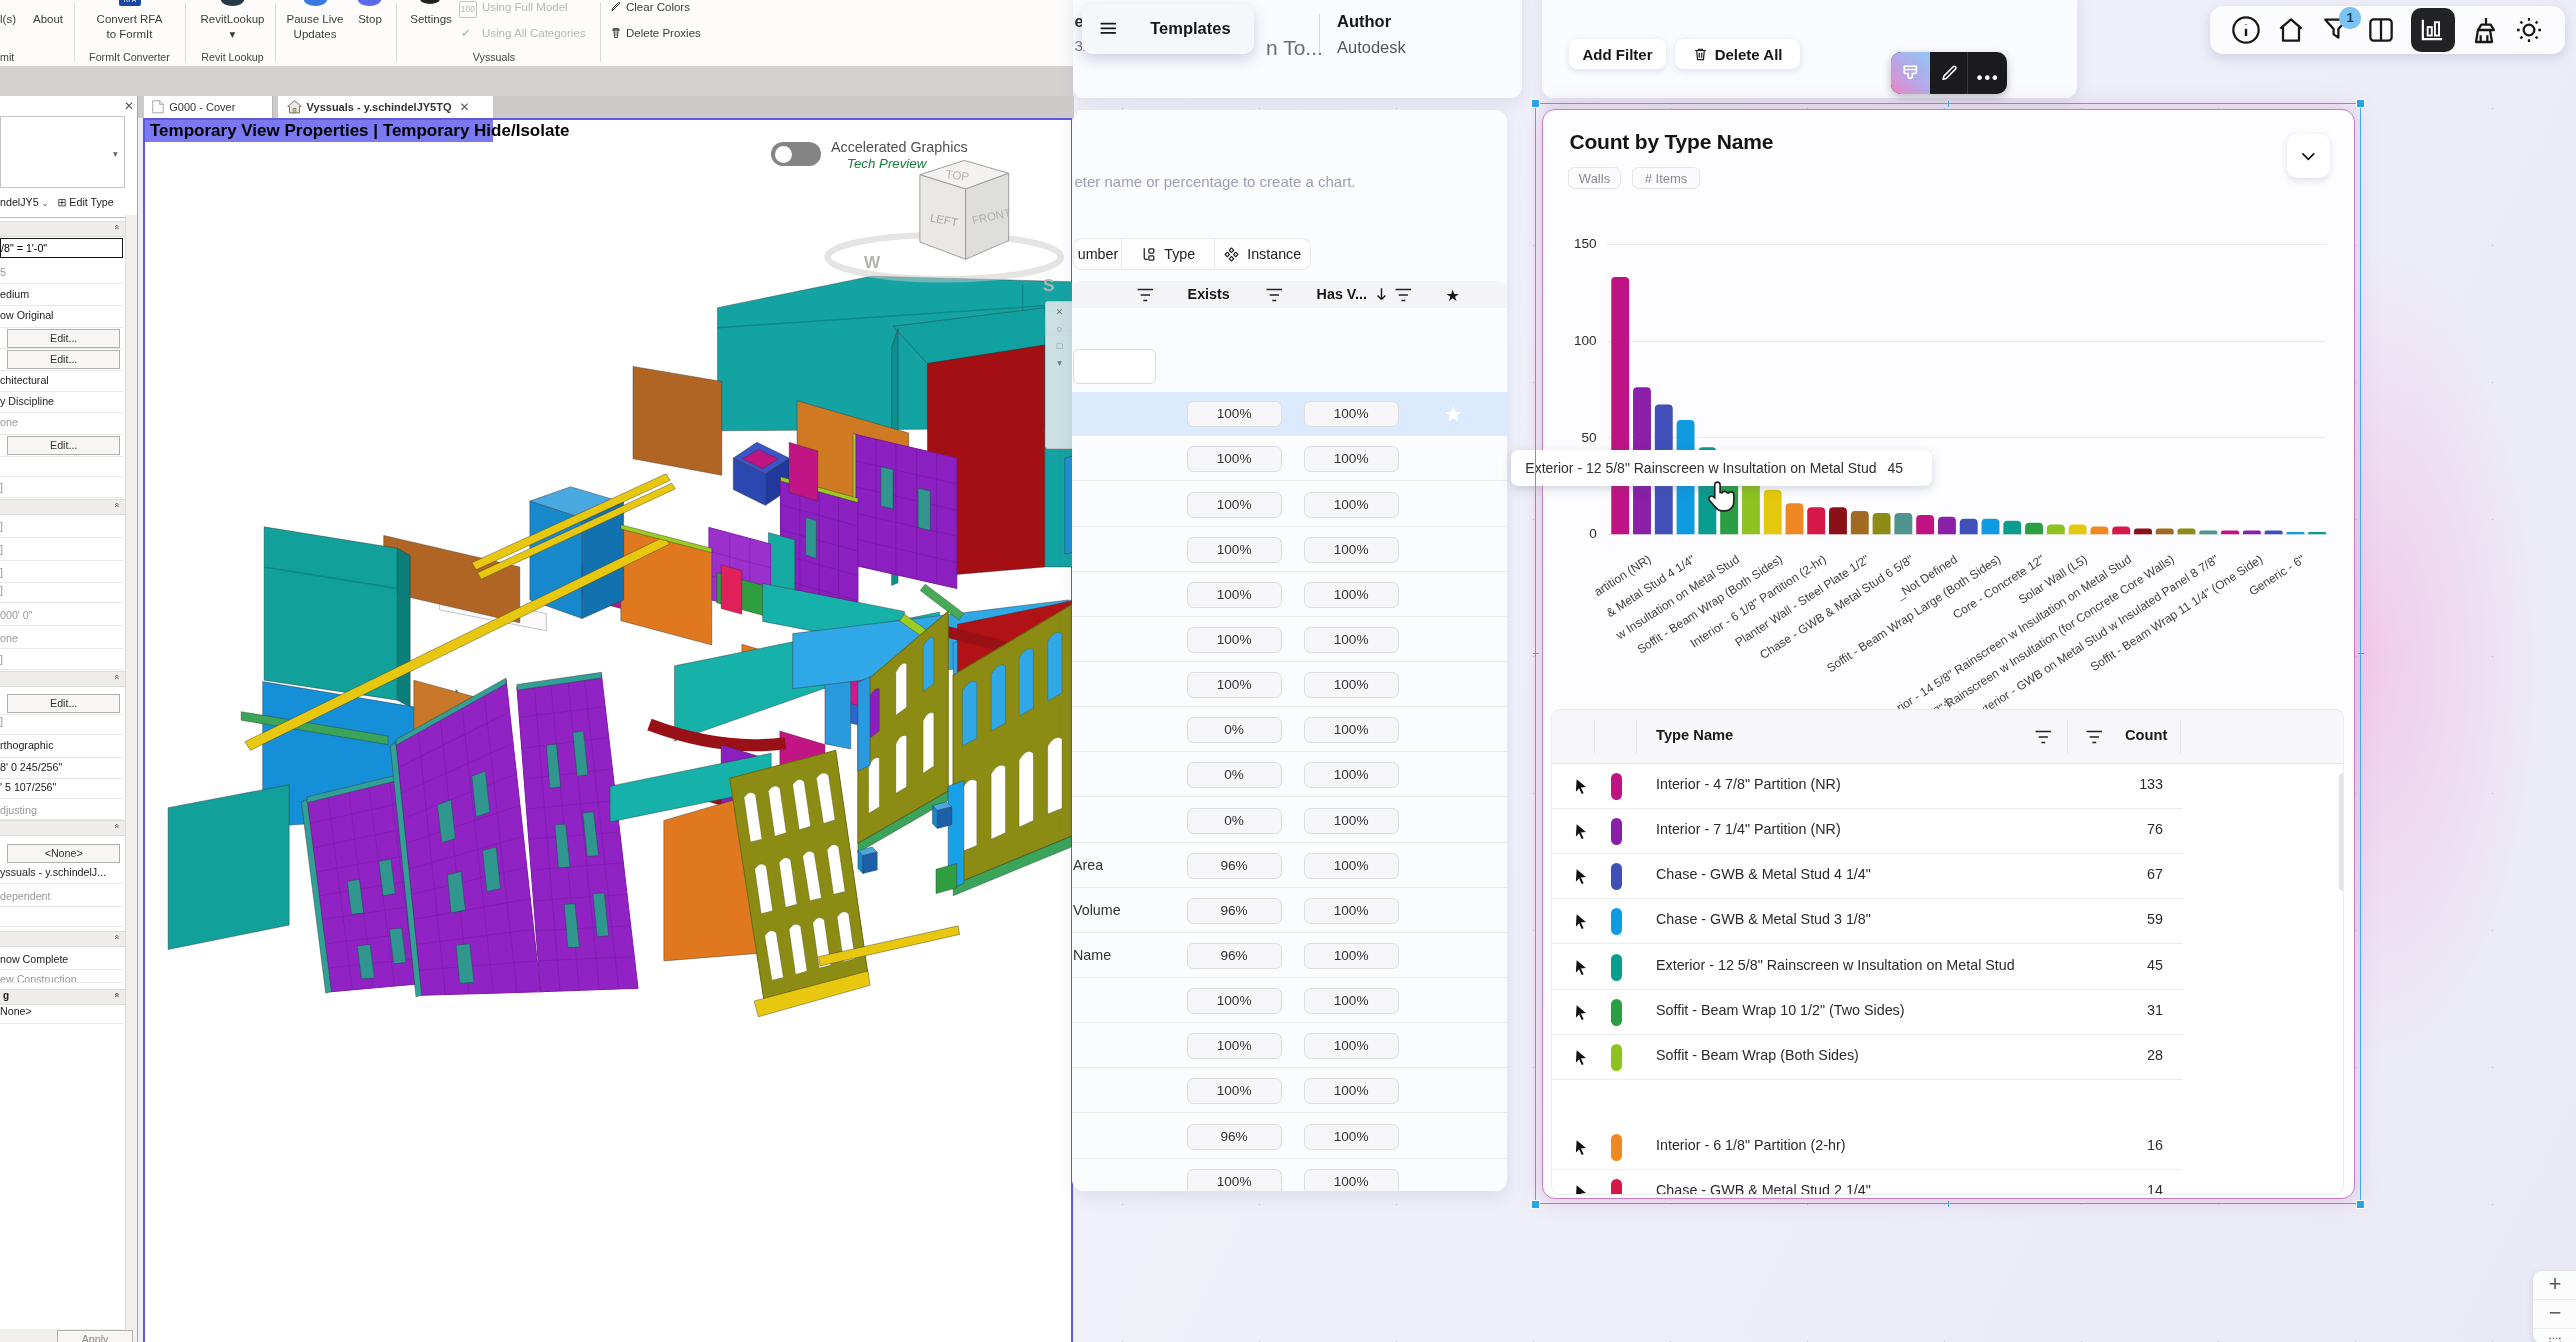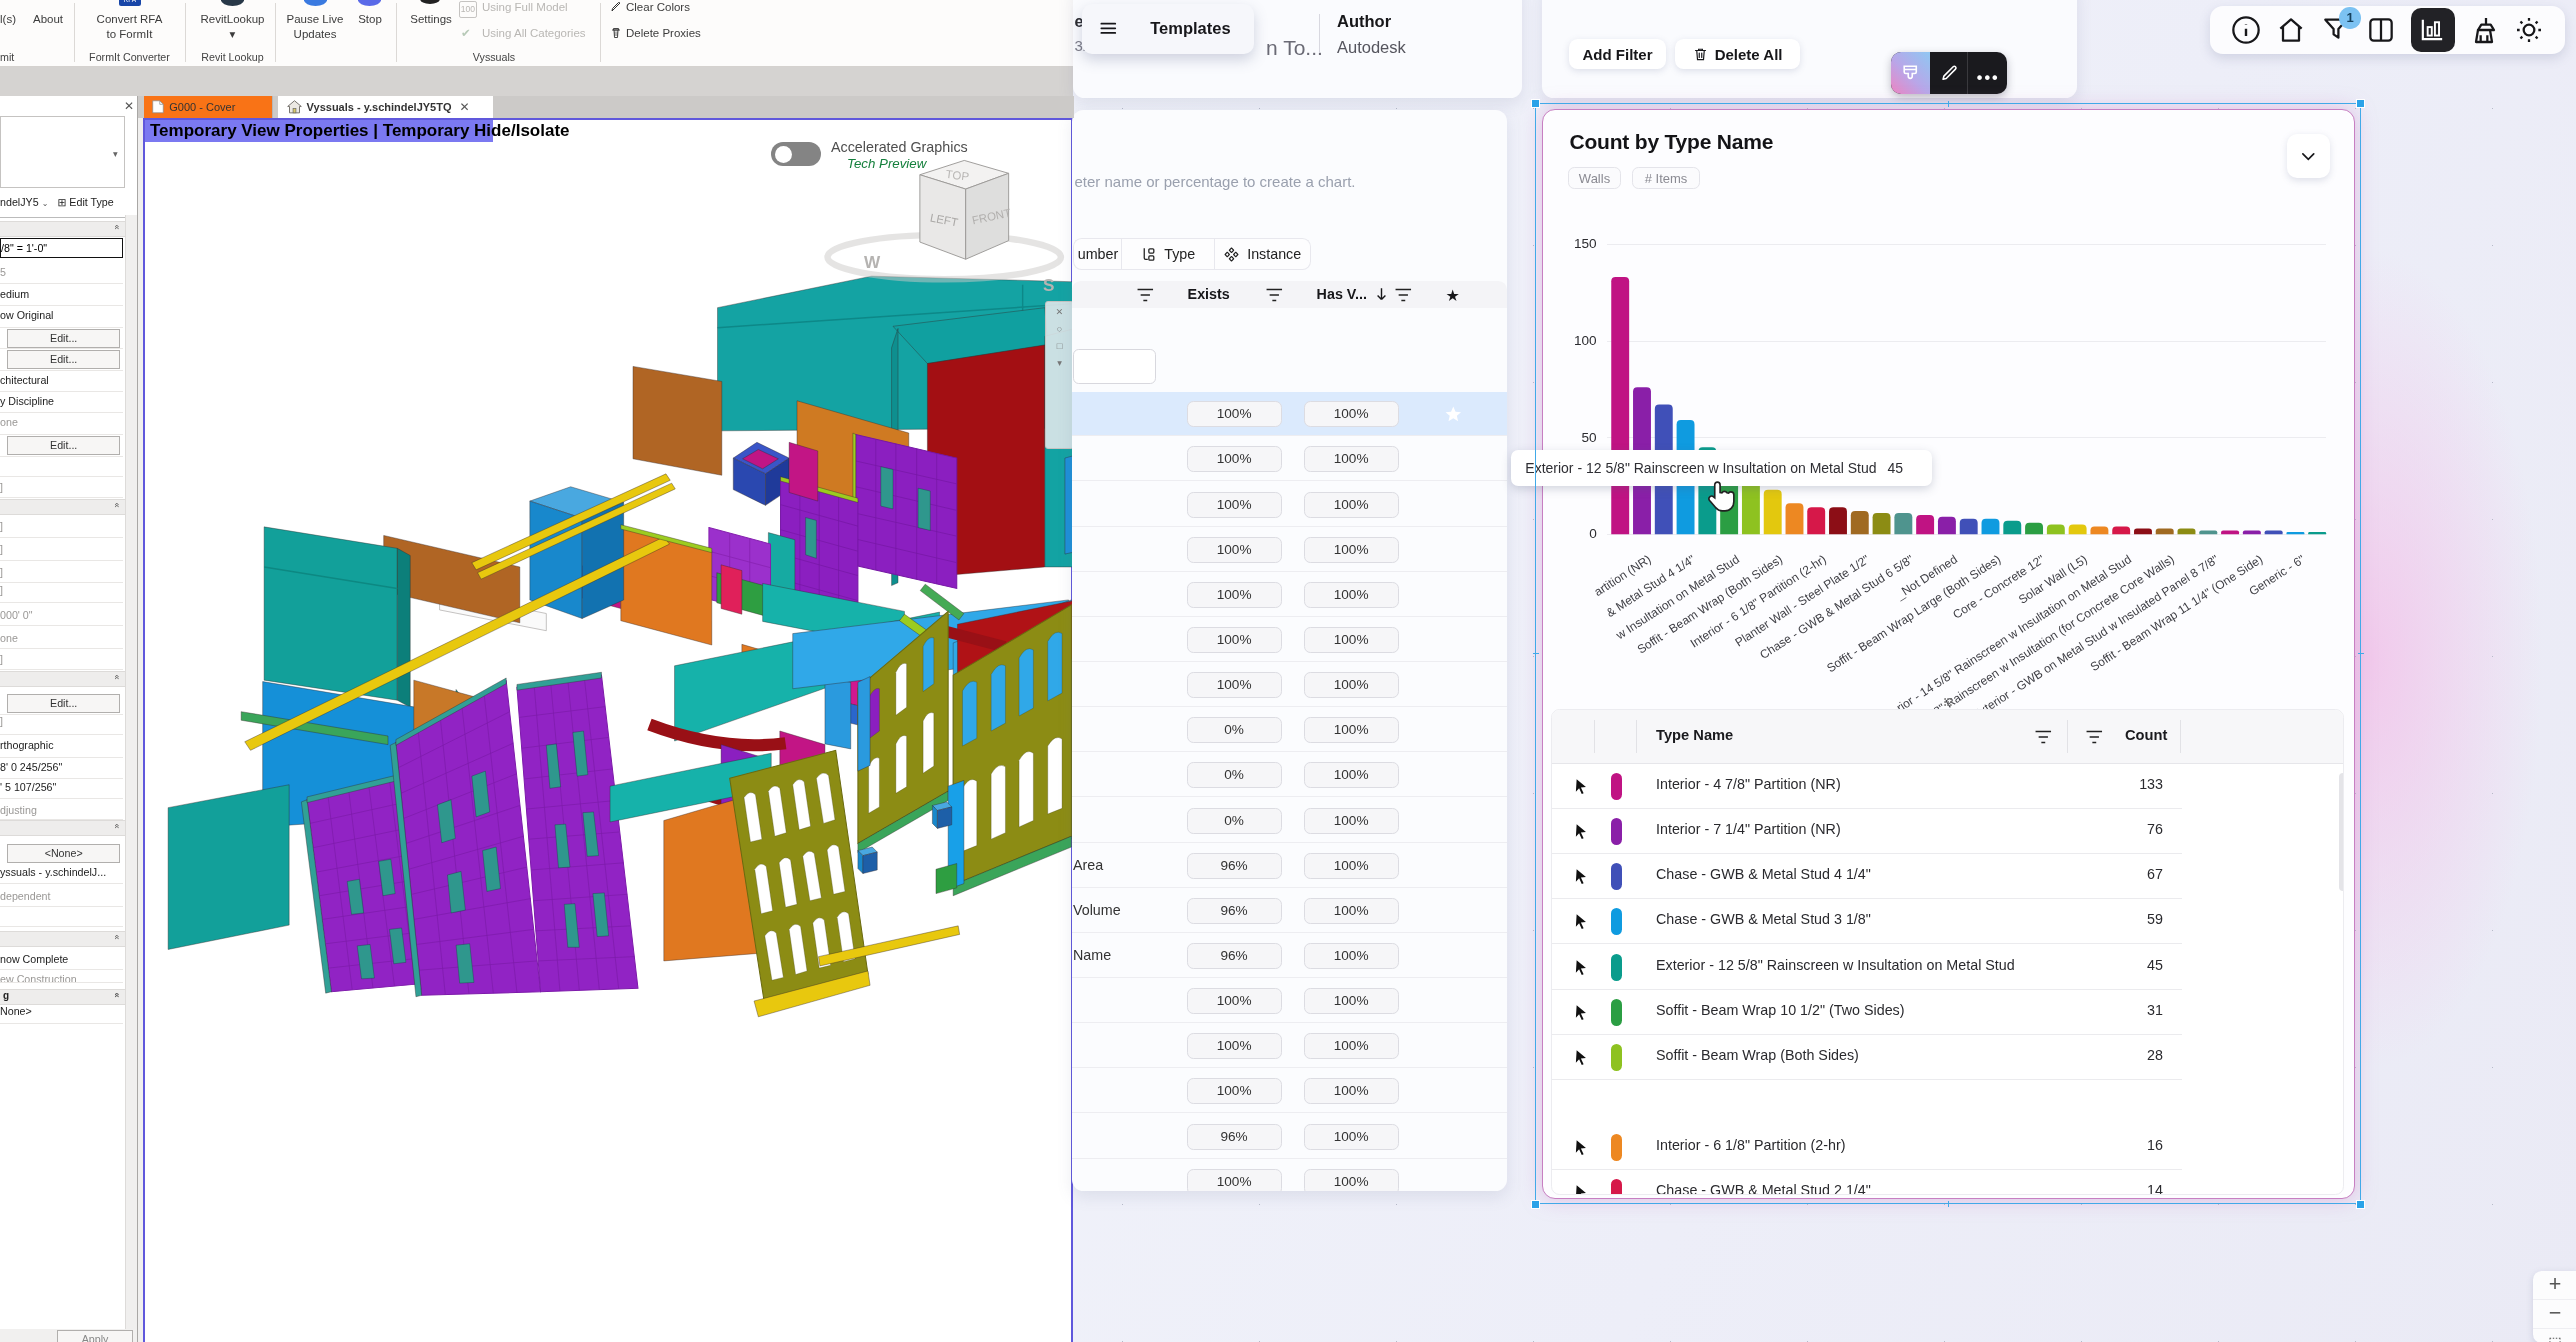--- a/index.html
+++ b/index.html
@@ -108,21 +108,21 @@
         <path d="M9.5 9v9M12 9v9M14.5 9v9" stroke="#333"></path>
       </svg>
   <div class="bt" style="left:626px;top:26px">Delete Proxies</div>
   <div class="gl" style="left:0px">mit</div>
   <div class="gl" style="left:87px;width:85px;text-align:center">FormIt Converter</div>
   <div class="gl" style="left:195px;width:75px;text-align:center">Revit Lookup</div>
   <div class="gl" style="left:401px;width:186px;text-align:center">Vyssuals</div>
 </div>
 <div id="strip"></div>
 <div id="tabbar">
-  <div class="tab" style="left:5.7px;width:129px;background:#f97316;border-right:0.7px solid #b8b6b4">
+  <div class="tab" style="left:5.7px;width:129px;background:#ffffff;border-right:0.7px solid #b8b6b4">
     <svg width="12" height="13.6" viewBox="0 0 17 19">
           <path d="M1 1h10l5 5v12H1z" fill="#fdfdfd" stroke="#888"></path>
           <path d="M11 1v5h5" fill="none" stroke="#888"></path>
         </svg>
     G000 - Cover</div>
   <div class="tab" style="left:140px;width:215px;background:#fff;font-weight:bold">
     <svg width="15" height="13.6" viewBox="0 0 21 19">
           <path d="M10.5 1 1 9h2.5v9h14V9H20z" fill="#ece9e4" stroke="#6d6a66" stroke-width="1.3"></path>
           <rect x="8.5" y="12" width="4" height="6" fill="#d8c968" stroke="#6d6a66"></rect>
         </svg>

